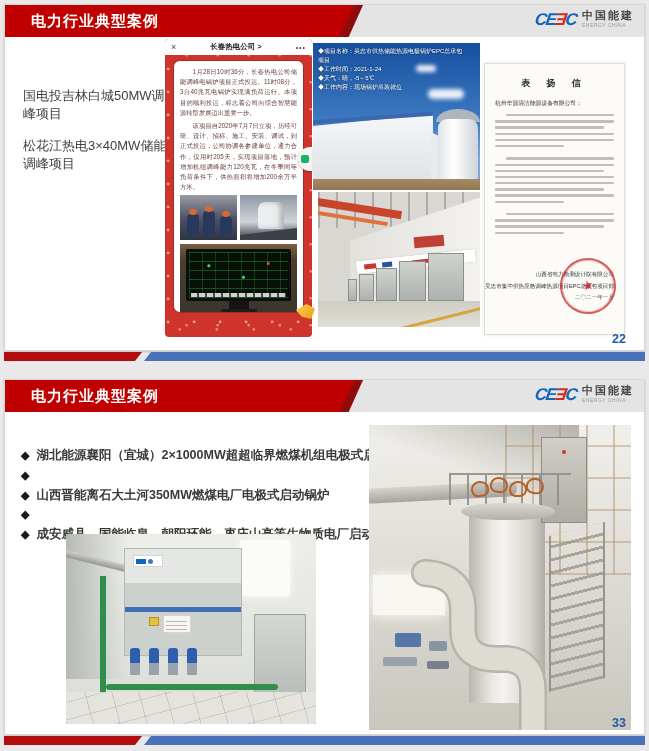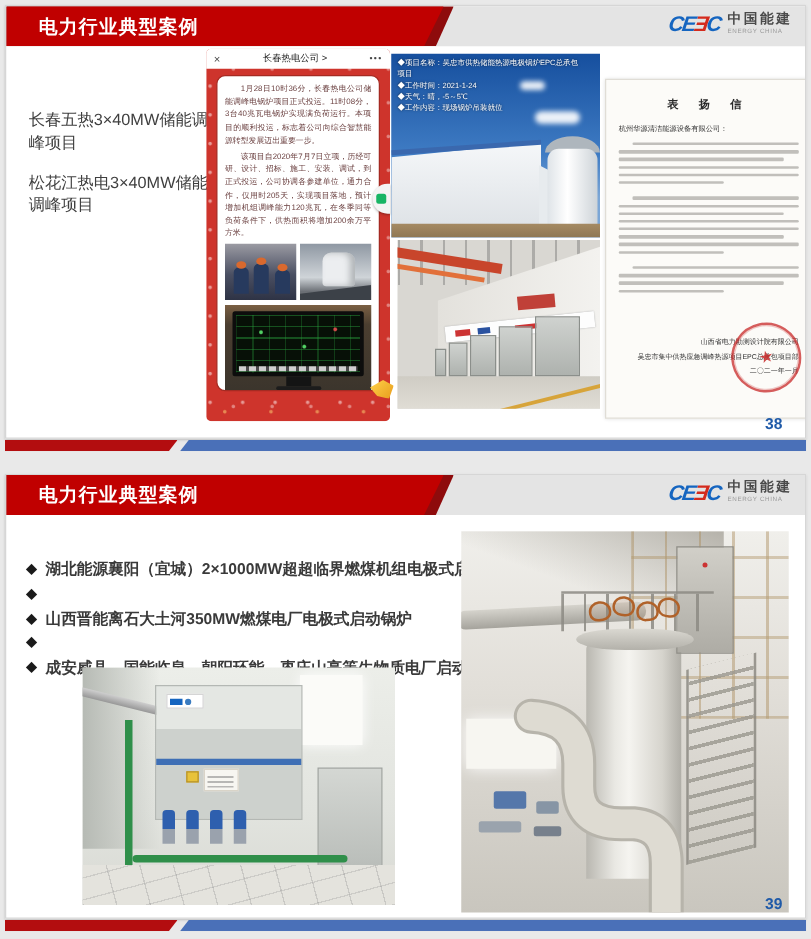--- a/index.html
+++ b/index.html
@@ -48,21 +48,21 @@
            background:#ce342c; border-radius:4px;
            background-image:
              radial-gradient(circle at 12% 30%, rgba(255,255,255,.5) 1px, transparent 1.8px),
              radial-gradient(circle at 70% 60%, rgba(255,255,255,.4) 1px, transparent 1.8px),
              radial-gradient(circle at 40% 80%, rgba(255,220,120,.5) 1px, transparent 1.8px);
            background-size:26px 23px, 31px 27px, 37px 33px; }
   .phone-top { position:absolute; top:0; left:0; right:0; height:16px; background:#fff;
            border-radius:4px 4px 0 0; display:flex; align-items:center;
            justify-content:space-between; padding:0 6px; z-index:2; }
   .phone-close { font-size:9px; color:#444; }
-  .phone-title { font-size:7.5px; color:#222; font-weight:normal; }
+  .phone-title { font-size:7.5px; color:#222; font-weight:bold; }
   .phone-more  { font-size:7px; color:#444; letter-spacing:1px; }
   .article-card { position:absolute; left:8px; right:8px; top:21px; bottom:24px; background:#fff;
            border-radius:7px; border:1px solid #a52a22; padding:6px; overflow:hidden; }
   .article-p { font-size:6.3px; color:#6b4040; line-height:1.62; text-align:justify;
            text-indent:2em; margin-bottom:3px; }
   .article-photos { display:flex; gap:3px; margin-top:3px; }
   .ph { width:61px; height:45px; position:relative; overflow:hidden; }
   .ph-workers { background:linear-gradient(180deg,#9b9ba3,#4a4f62 55%,#2e3345); }
   .worker { position:absolute; bottom:5px; width:12px; height:21px; background:#273a5e; border-radius:4px 4px 0 0; }
   .worker::before { content:""; position:absolute; top:-5px; left:2px; width:8px; height:6px;
@@ -143,21 +143,21 @@
   .cabinets { position:absolute; left:30px; bottom:26px; width:116px; height:48px; z-index:2; }
   .cb1{ right:0;   width:36px; height:48px; } .cb2{ right:38px; width:27px; height:40px; }
   .cb3{ right:67px; width:21px; height:33px; } .cb4{ right:90px; width:15px; height:27px; }
   .cb5{ right:107px; width:9px; height:22px; }
   .cor-floor { position:absolute; bottom:0; left:0; width:100%; height:26px;
            background:linear-gradient(180deg,#cfccc4,#e0ddd5); }
   .floor-line { position:absolute; bottom:7px; right:-4px; width:86px; height:3px; background:#d7a43a;
            transform:rotate(-14deg); z-index:3; }
 
   
-  .letter { position:absolute; left:479px; top:26px; width:166px; height:272px; background:#fcfbf8;
+  .letter { position:absolute; left:479px; top:26px; width:141px; height:272px; background:#fcfbf8;
            border:1px solid #e0ddd6; box-shadow:0 0 3px rgba(0,0,0,.12); padding:13px 10px 8px; }
   .letter-title { text-align:center; font-size:9px; font-weight:bold; letter-spacing:7px; color:#2a2a2a;
            font-family:"Liberation Serif", serif; }
   .letter-salutation { font-size:5.8px; color:#333; margin-top:9px; }
   .letter-body { margin-top:6px; }
   .lline { height:2.4px; background:#9a9892; opacity:.6; margin-bottom:3.8px; border-radius:1px; }
   .lline.ind { margin-left:11px; } .lline.w9 { width:92%; } .lline.short { width:58%; }
   .lline.gap { background:transparent; }
   .letter-sign { position:absolute; right:10px; bottom:30px; text-align:right; font-size:5.6px;
            color:#333; line-height:2.1; }
@@ -255,21 +255,21 @@
         <div class="logo-names">
           <span class="logo-cn">中国能建</span>
           <span class="logo-en">ENERGY CHINA</span>
         </div>
       </div>
     </header>
 
     <div class="slide-body">
 
       <div class="projects">
-        <div class="project-item">长春五热3×40MW储能调峰项目</div>
+        <div class="project-item">国电投吉林白城50MW调峰项目</div>
         <div class="project-item">松花江热电3×40MW储能调峰项目</div>
       </div>
 
       <div class="phone">
         <div class="phone-top">
           <span class="phone-close">×</span>
           <span class="phone-title">长春热电公司 &gt;</span>
           <span class="phone-more">•••</span>
         </div>
         <div class="article-card">
@@ -365,21 +365,21 @@
         <div class="letter-sign">
           <div>山西省电力勘测设计院有限公司</div>
           <div>吴忠市集中供热应急调峰热源项目EPC总承包项目部</div>
           <div>二〇二一年一月</div>
         </div>
         <div class="stamp">
           <span class="stamp-star">★</span>
         </div>
       </div>
 
-      <div class="page-number">38</div>
+      <div class="page-number">22</div>
     </div>
   </section>
 
   <div class="footer-bar" id="footer38">
     <div class="footer-red"></div>
     <div class="footer-blue"></div>
   </div>
 
   <section class="slide" id="slide39">
     <header class="slide-header">
@@ -461,21 +461,21 @@
         <div class="coil k4"></div>
         <div class="vtop"></div>
         <div class="vessel"></div>
         <div class="stairs"></div>
         <svg class="pipe-svg" width="262" height="305" viewBox="0 0 262 305">
           <path d="M 56 148 Q 94 150 94 186 L 94 204 Q 94 234 128 234 L 138 234 Q 164 236 164 266 L 164 305" fill="none" stroke="#b7b4ab" stroke-width="28" stroke-linecap="round"></path>
           <path d="M 56 148 Q 94 150 94 186 L 94 204 Q 94 234 128 234 L 138 234 Q 164 236 164 266 L 164 305" fill="none" stroke="#dedbd2" stroke-width="23" stroke-linecap="round"></path>
         </svg>
       </div>
 
-      <div class="page-number">39</div>
+      <div class="page-number">33</div>
     </div>
   </section>
 
   <div class="footer-bar" id="footer39">
     <div class="footer-red"></div>
     <div class="footer-blue"></div>
   </div>
 
 </div>
 

